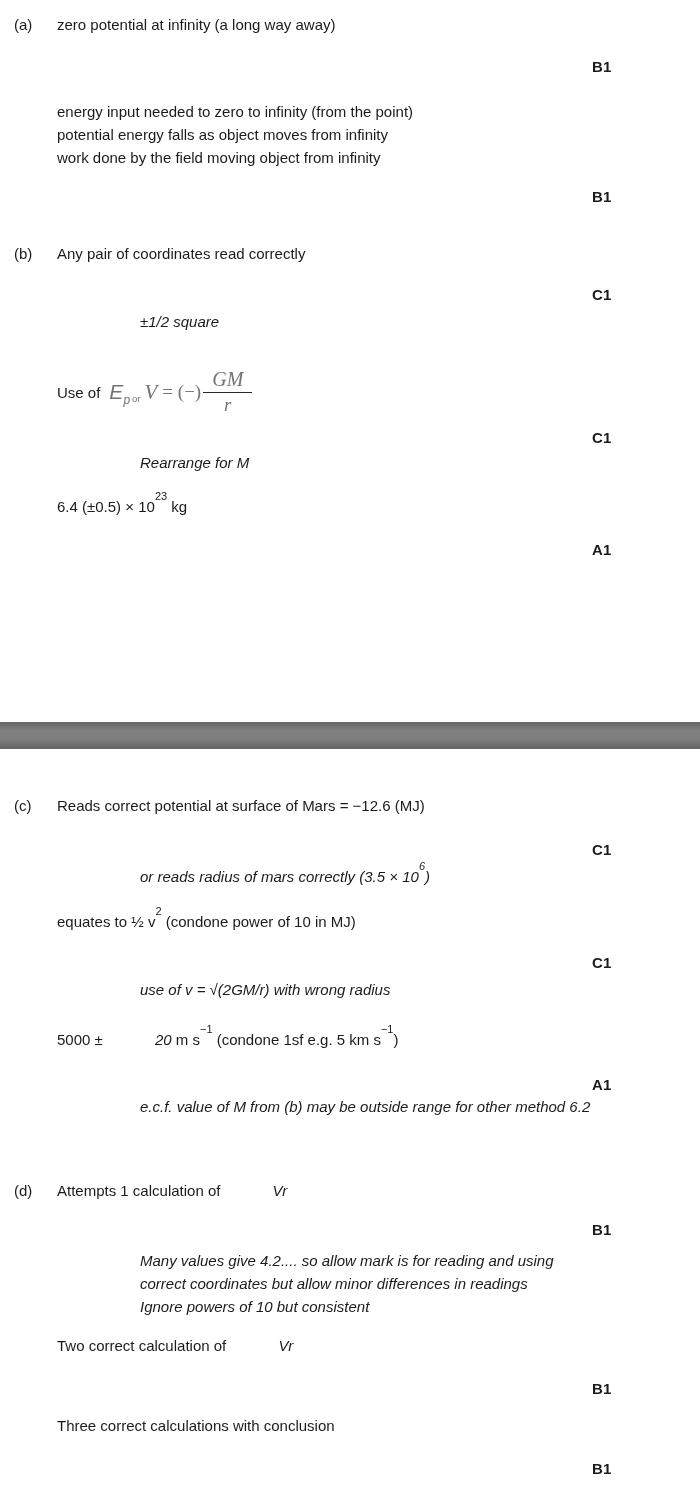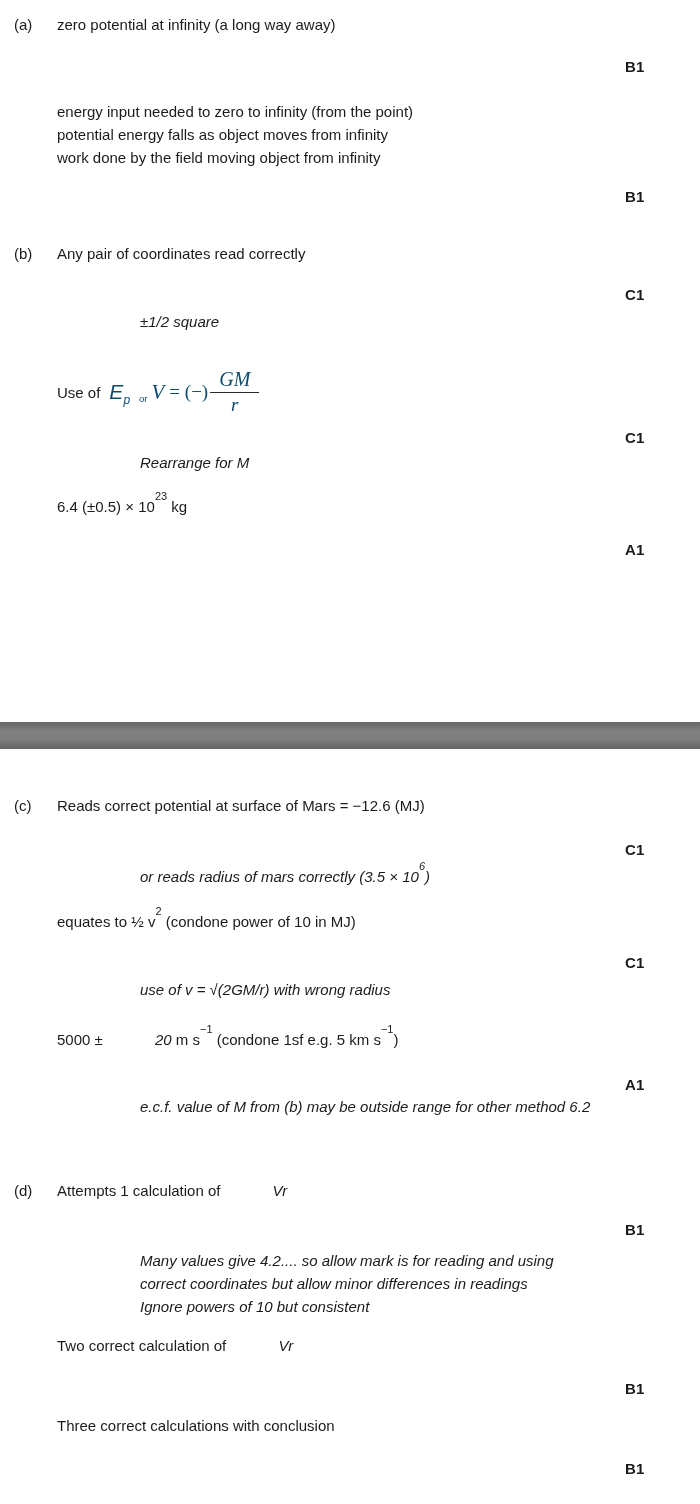--- a/index.html
+++ b/index.html
@@ -9,31 +9,31 @@
     background:#ffffff;
     font-family:"Liberation Sans","DejaVu Sans",sans-serif;
     font-size:15px;
     color:#1b1b1b;
     overflow:hidden;
   }
   .row{position:absolute;white-space:nowrap;}
   .part-label{left:14px;}
   .body-col{left:57px;}
   .note-col{left:140px;font-style:italic;}
-  .mark{left:625px;font-weight:bold;letter-spacing:.2px;}
+  .mark{left:592px;font-weight:bold;letter-spacing:.2px;}
   .multiline{line-height:23px;}
   .multiline-wide{line-height:26px;}
   .it{font-style:italic;margin-left:48px;}
   sup.s{font-size:11px;position:relative;top:-6px;}
   
   .formula-row{display:flex;align-items:center;height:56px;left:57px;gap:9px;}
-  .math{display:flex;align-items:center;color:#0c4a6e;}
+  .math{display:flex;align-items:center;color:#737373;}
   .mE{font-style:italic;font-size:21px;font-family:"Liberation Sans","DejaVu Sans",sans-serif;}
   .mEsub{font-style:italic;font-size:12px;position:relative;top:5px;}
-  .mOr{font-size:9.5px;position:relative;top:6px;margin:0 4px 0 9px;}
+  .mOr{font-size:9.5px;position:relative;top:6px;margin:0 4px 0 2px;}
   .mV{font-style:italic;font-size:21px;font-family:"Liberation Serif","DejaVu Serif",serif;}
   .mEq{font-size:19px;font-family:"Liberation Serif","DejaVu Serif",serif;margin-left:5px;}
   .frac{display:inline-block;text-align:center;vertical-align:middle;margin-left:2px;font-family:Liberation Serif, serif;}
   .frac .num{display:block;font-style:italic;font-size:20px;border-bottom:1.8px solid #2a2a2a;padding:0 9px 1px 9px;}
   .frac .den{display:block;font-style:italic;font-size:19px;padding-top:1px;}
   
   .divider{position:absolute;left:0;top:722px;width:700px;height:27px;
     background:linear-gradient(180deg,#676767 0%,#818181 35%,#7d7d7d 65%,#646464 100%);}
 </style>
 </head>

